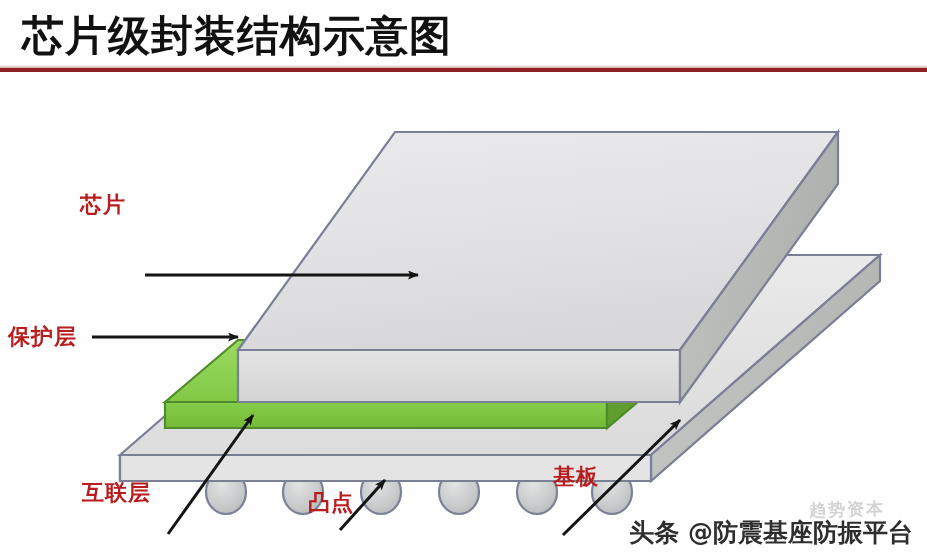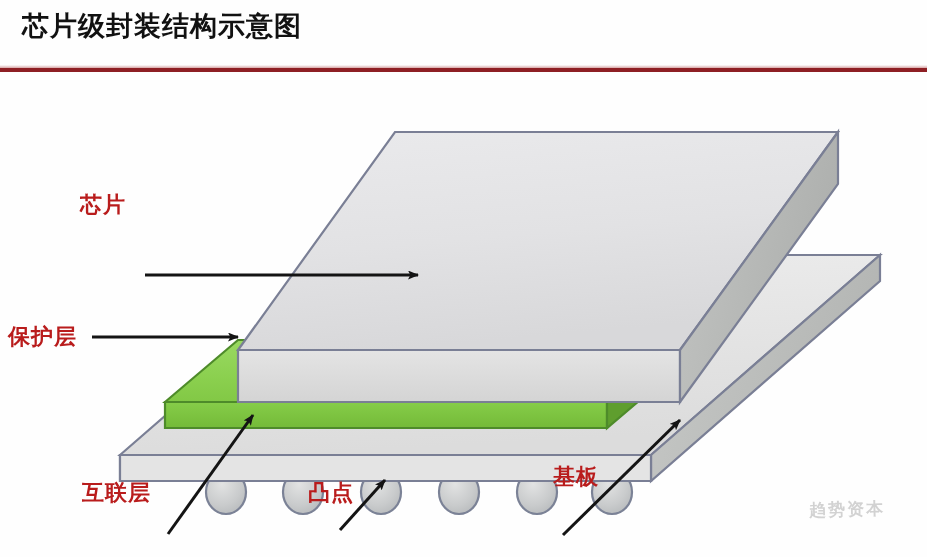--- a/index.html
+++ b/index.html
@@ -11,21 +11,21 @@
     position:relative;
   }
   #page{position:absolute;inset:0;background:#fefefe;}
 
   
   #header{position:absolute;left:0;top:0;width:927px;height:72px;}
   #page-title{
     position:absolute;left:22px;top:8px;
     font-family:"DejaVu Serif","Liberation Serif",serif;
     font-weight:bold;
-    font-size:27px;
+    font-size:42px;
     letter-spacing:1px;
     color:#111111;
     white-space:nowrap;
   }
   #title-rule{
     position:absolute;left:0;top:68px;width:927px;height:4px;
     background:#8e1f24;
   }
   #title-rule-soft{
     position:absolute;left:0;top:65px;width:927px;height:3px;
@@ -42,21 +42,21 @@
     font-family:"DejaVu Serif","Liberation Serif",serif;
     font-weight:bold;
     font-size:22px;
     color:#b91c1c;
     white-space:nowrap;
     letter-spacing:1px;
   }
   #label-chip      {left:80px; top:190px;}
   #label-protect   {left:8px;  top:322px;}
   #label-interconn {left:82px; top:478px;}
-  #label-bump      {left:308px;top:478px;}
+  #label-bump      {left:308px;top:488px;}
   #label-substrate {left:553px;top:462px;}
 
   
   #watermark{
     position:absolute;right:14px;bottom:8px;
     font-family:"DejaVu Sans","Liberation Sans",sans-serif;
     font-weight:bold;
     font-size:25px;
     color:#2e2e2e;
     letter-spacing:0px;
@@ -182,14 +182,15 @@
     </svg>
   </div>
 
   <div class="dlabel" id="label-chip">芯片</div>
   <div class="dlabel" id="label-protect">保护层</div>
   <div class="dlabel" id="label-interconn">互联层</div>
   <div class="dlabel" id="label-bump">凸点</div>
   <div class="dlabel" id="label-substrate">基板</div>
 
   <div id="watermark-ghost">趋势资本</div>
+  <div id="watermark">头条 @防震基座防振平台</div>
 
 </div>
 
 </body></html>

